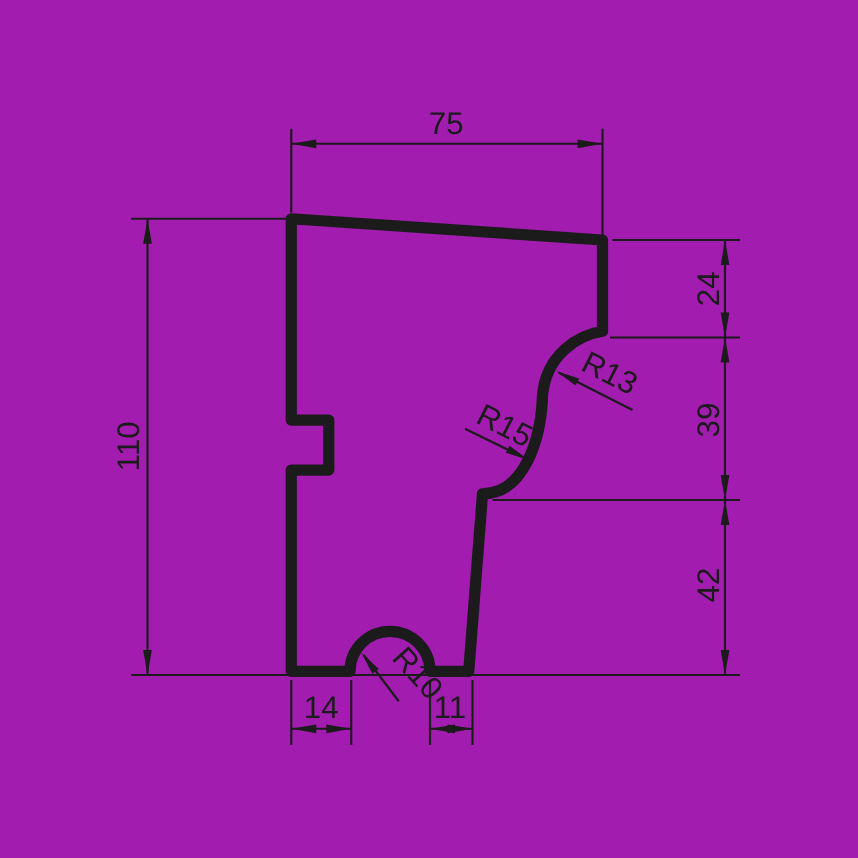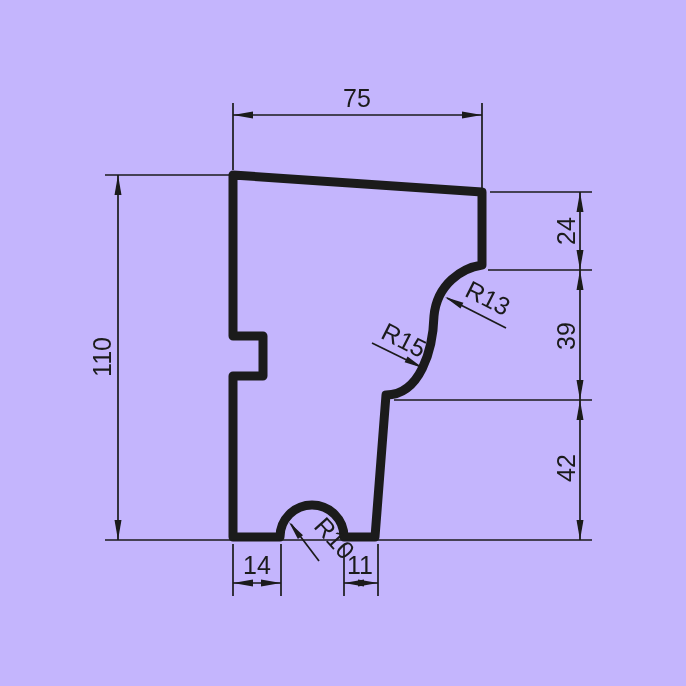--- a/index.html
+++ b/index.html
@@ -1,16 +1,16 @@
 <!DOCTYPE html>
 <html><head>
 <meta charset="utf-8">
 <style>
   html,body{margin:0;padding:0;background:#ffffff;}
-  .stage{position:relative;width:686px;height:686px;background:#c4b5fd;overflow:hidden;
+  .stage{position:relative;width:686px;height:686px;background:#a21caf;overflow:hidden;
          font-family:"Liberation Sans", sans-serif;}
   svg text{font-family:"Liberation Sans", sans-serif;font-size:25px;fill:#1b1b1b;}
   .profile{fill:none;stroke:#1b1b1b;stroke-width:9;stroke-linejoin:round;stroke-linecap:round;}
   .thin{fill:none;stroke:#1b1b1b;stroke-width:1.7;}
   .arrow{fill:#1b1b1b;stroke:none;}
 </style>
 </head>
 <body>
 
 <div class="stage">

